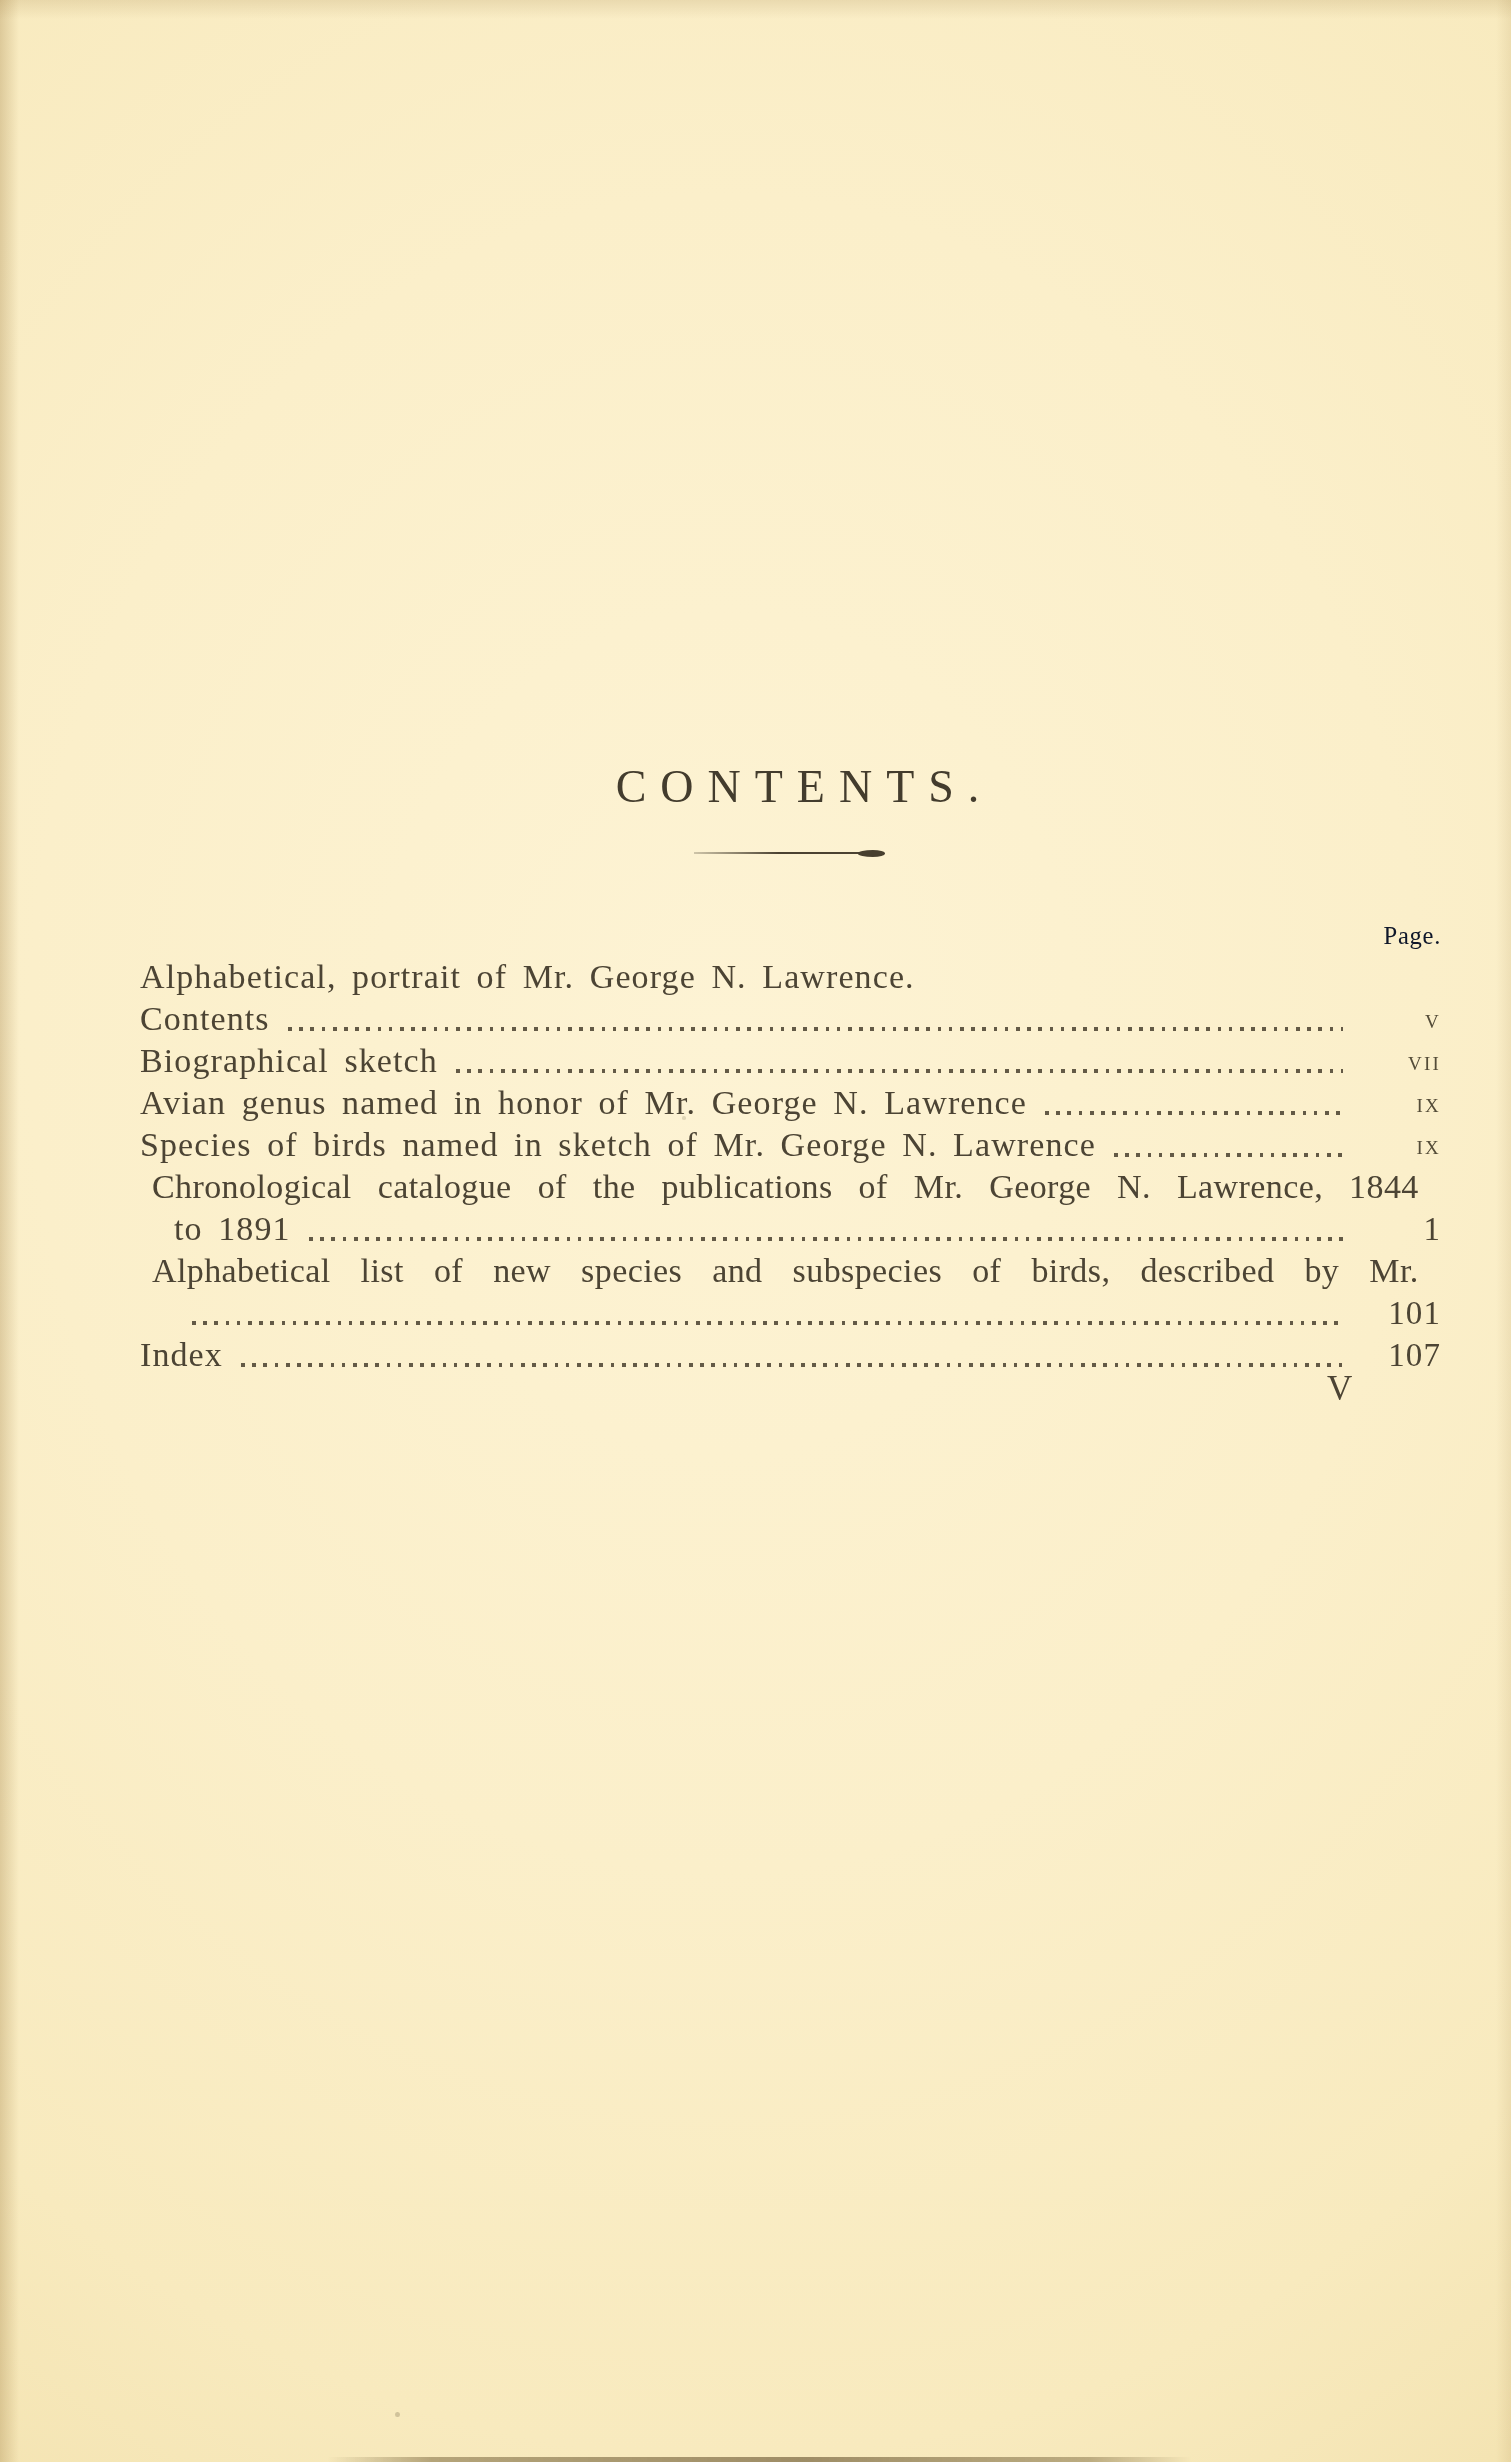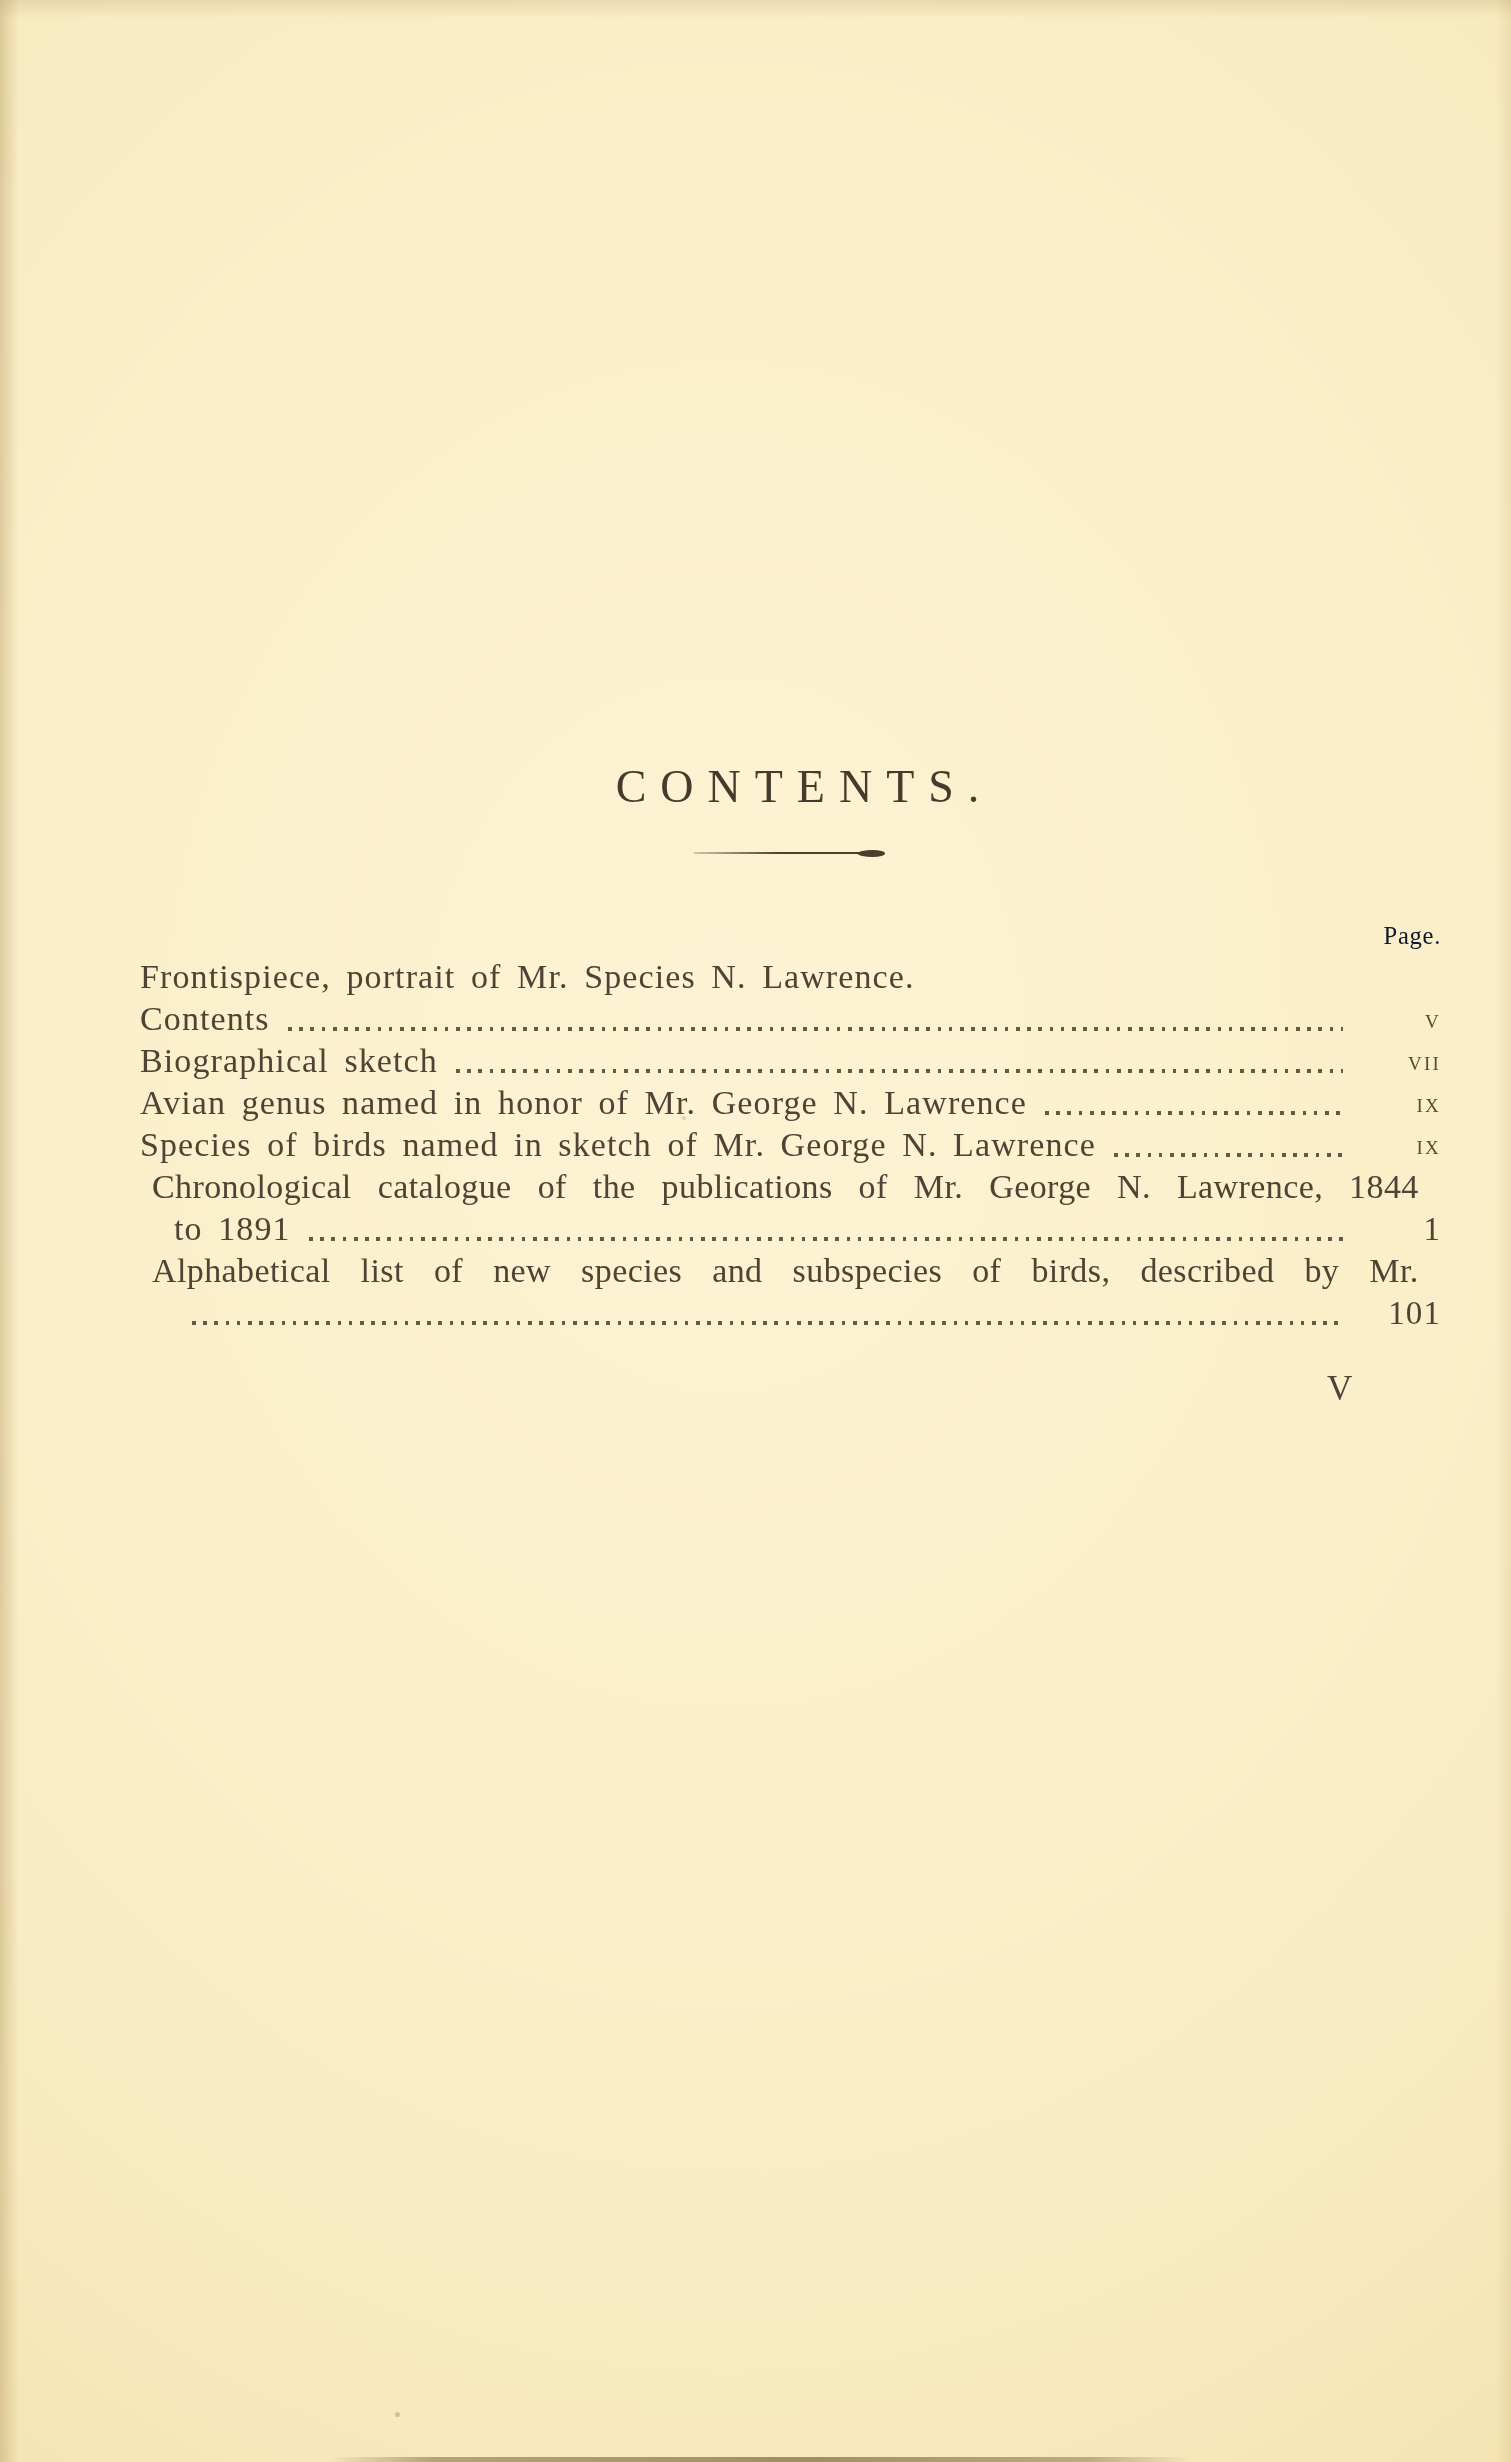--- a/index.html
+++ b/index.html
@@ -140,21 +140,21 @@
   <div class="edge-right"></div>
 
   <div class="title">CONTENTS.</div>
   <div class="rule"></div>
 
   <div class="page-label">Page.</div>
 
   <div class="toc">
 
     <div class="toc-row">
-      <span class="t">Frontispiece, portrait of Mr. Species N. Lawrence.</span>
+      <span class="t">Alphabetical, portrait of Mr. George N. Lawrence.</span>
     </div>
 
     <div class="toc-row">
       <span class="t">Contents</span>
       <span class="leader"></span>
       <span class="num num-roman">v</span>
     </div>
 
     <div class="toc-row">
       <span class="t">Biographical sketch</span>
@@ -182,20 +182,25 @@
       <span class="num num-arabic">1</span>
     </div>
 
     <div class="toc-row row-justify">Alphabetical list of new species and subspecies of birds, described by Mr.</div>
 
     <div class="toc-row row-indent">
       <span class="leader"></span>
       <span class="num num-arabic">101</span>
     </div>
 
+    <div class="toc-row">
+      <span class="t">Index</span>
+      <span class="leader"></span>
+      <span class="num num-arabic">107</span>
+    </div>
 
   </div>
 
   <div class="sig-mark">V</div>
 
   <div class="speck" style="left:682px; top:1116px; width:3.7px; height:3.7px; opacity:.35;"></div>
   <div class="speck" style="left:395px; top:2412px; width:4.5px; height:5.2px; opacity:.5;"></div>
 
   <div class="bottom-streak"></div>
 </div>

